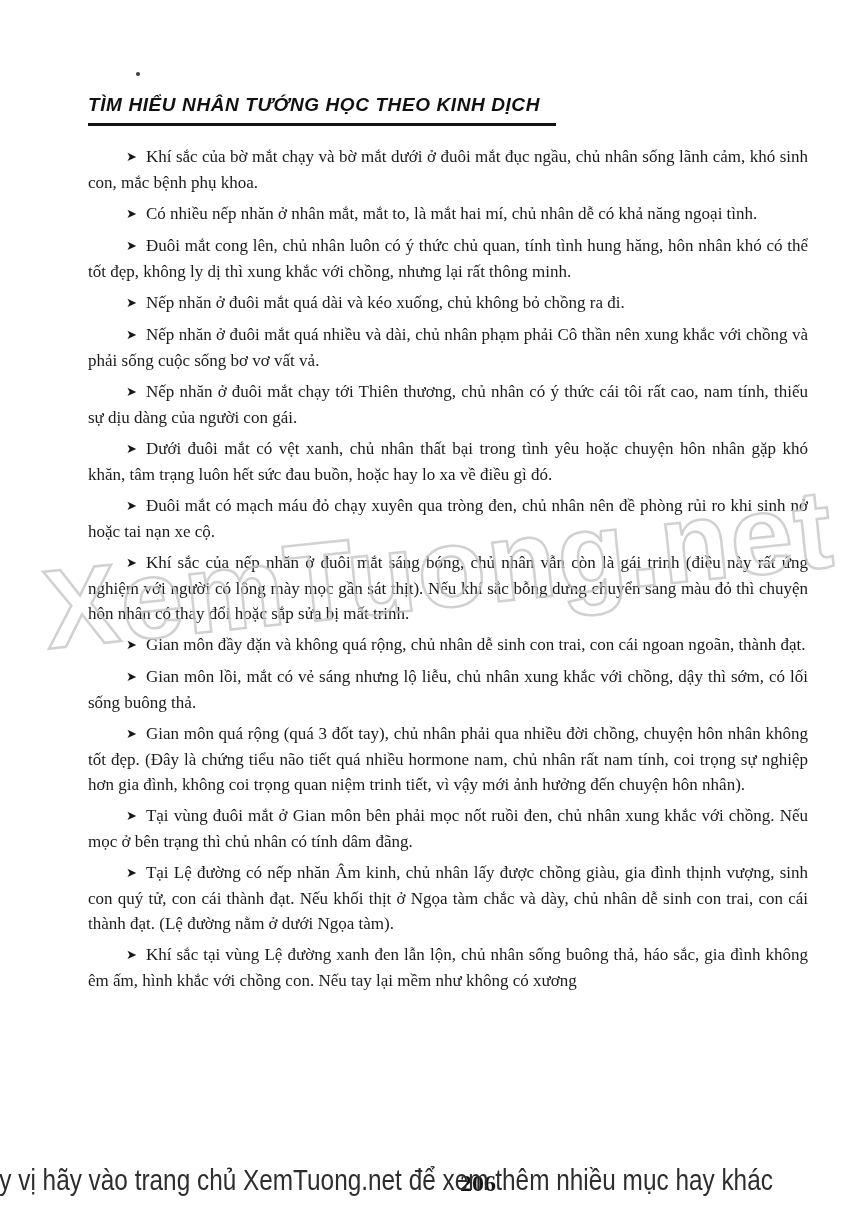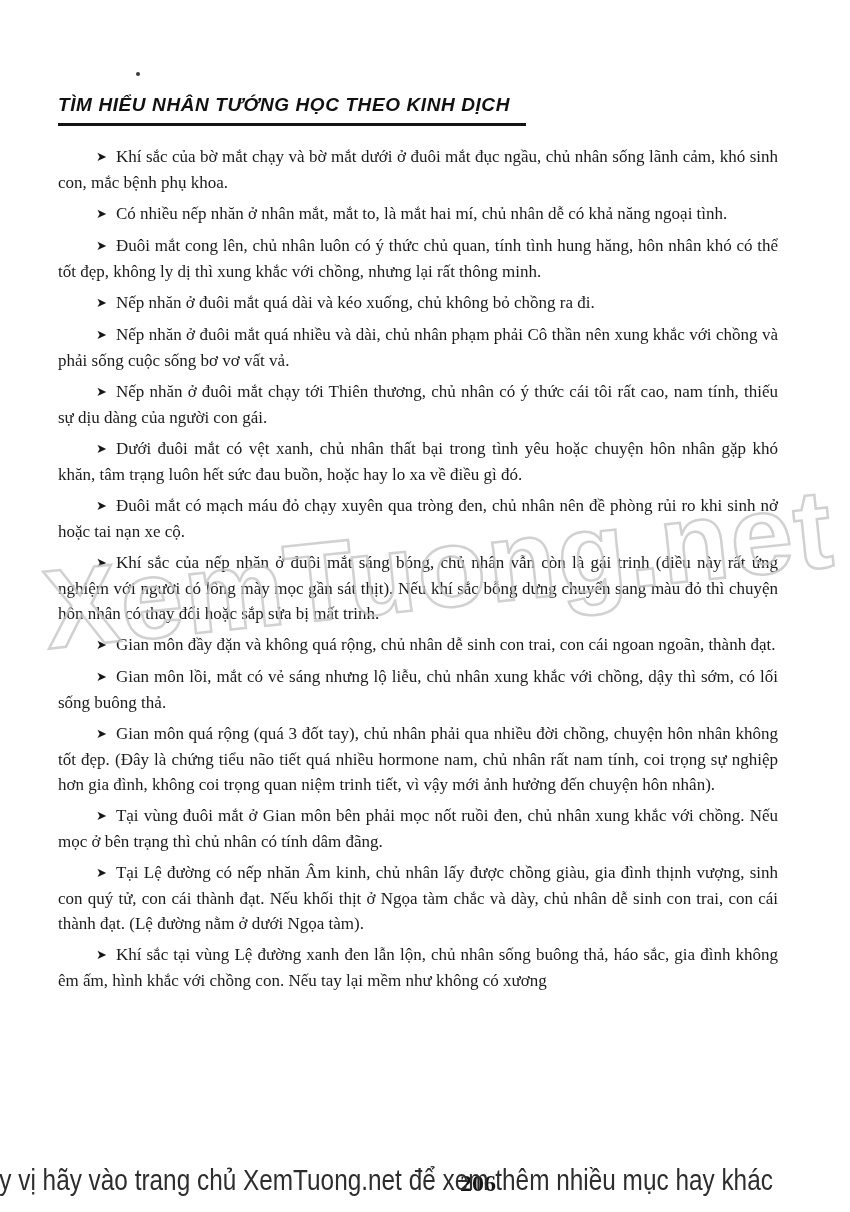--- a/index.html
+++ b/index.html
@@ -8,21 +8,21 @@
     background:var(--paper,#ffffff);
     position:relative;overflow:hidden;
     font-family:"Liberation Serif","DejaVu Serif",serif;
     color:var(--ink,#1b1b1b);
   }
   .stray-dot{
     position:absolute;left:136px;top:72px;width:4px;height:4px;
     background:#3c3c3c;border-radius:50%;
   }
   .page-content{
-    position:absolute;left:58px;top:94px;width:720px;
+    position:absolute;left:88px;top:94px;width:720px;
   }
   .title{
     display:inline-block;
     font-family:"Liberation Sans","DejaVu Sans",sans-serif;
     font-style:italic;font-weight:bold;
     font-size:19px;letter-spacing:0.6px;
     color:#111;
     padding:0 16px 7px 0;
     border-bottom:3px solid #141414;
     white-space:nowrap;

